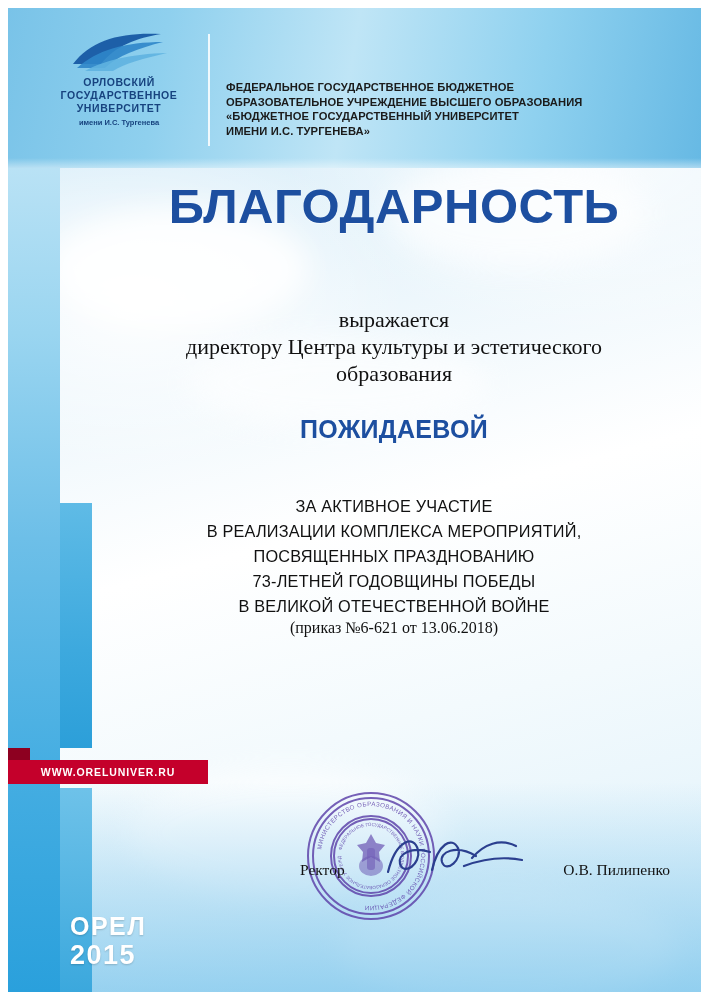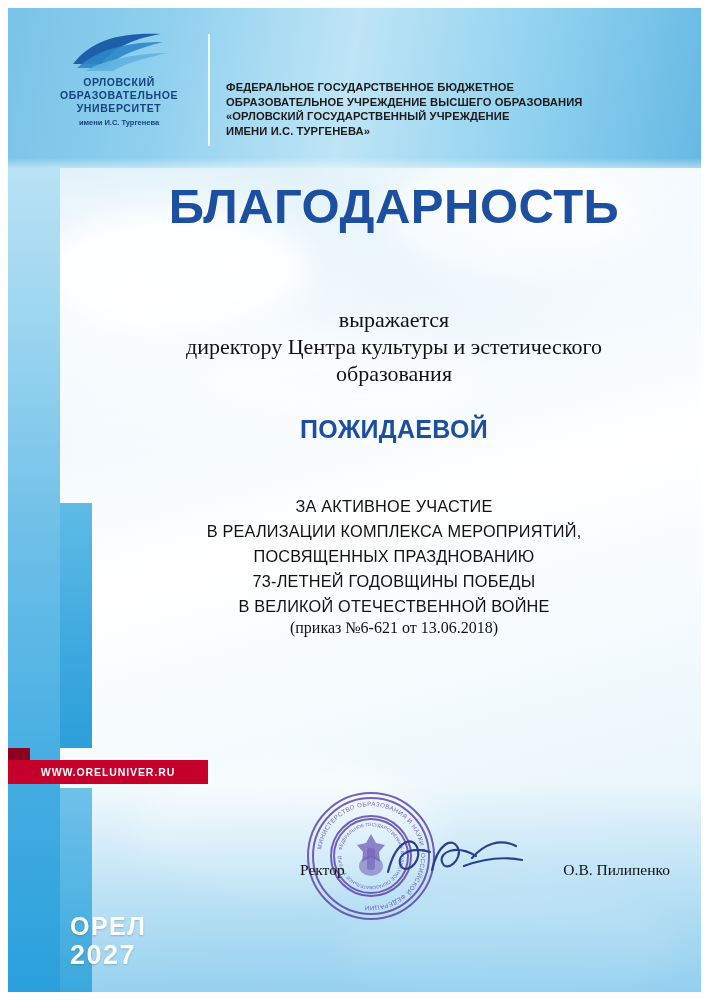--- a/index.html
+++ b/index.html
@@ -295,43 +295,43 @@
     <div class="bottom-wash"></div>
 
     <div class="header-band">
       <div class="logo-block">
         <svg class="logo-mark" viewBox="0 0 112 42">
           <path d="M10 34 C28 10, 58 2, 98 4 C74 8, 52 16, 38 34 Z" fill="#1d5fa8"></path>
           <path d="M14 38 C34 20, 62 12, 100 12 C76 18, 54 26, 42 38 Z" fill="#2f86c9" opacity="0.9"></path>
           <path d="M22 41 C42 30, 68 24, 104 23 C82 28, 60 34, 50 41 Z" fill="#5fb3e0" opacity="0.9"></path>
         </svg>
         <div class="logo-line">ОРЛОВСКИЙ</div>
-        <div class="logo-line">ОБРАЗОВАТЕЛЬНОЕ</div>
+        <div class="logo-line">ГОСУДАРСТВЕННОЕ</div>
         <div class="logo-line">УНИВЕРСИТЕТ</div>
         <div class="logo-sub">имени И.С. Тургенева</div>
       </div>
       <div class="header-rule"></div>
       <div class="header-text">
         <div>ФЕДЕРАЛЬНОЕ ГОСУДАРСТВЕННОЕ БЮДЖЕТНОЕ</div>
         <div>ОБРАЗОВАТЕЛЬНОЕ УЧРЕЖДЕНИЕ ВЫСШЕГО ОБРАЗОВАНИЯ</div>
-        <div>«ОРЛОВСКИЙ ГОСУДАРСТВЕННЫЙ УЧРЕЖДЕНИЕ</div>
+        <div>«БЮДЖЕТНОЕ ГОСУДАРСТВЕННЫЙ УНИВЕРСИТЕТ</div>
         <div>ИМЕНИ И.С. ТУРГЕНЕВА»</div>
       </div>
     </div>
 
     <div class="left-bar"></div>
     <div class="left-strip"></div>
     <div class="left-strip-lower"></div>
 
     <div class="url-badge-tab"></div>
     <div class="url-badge">WWW.ORELUNIVER.RU</div>
 
     <div class="city-block">
       <div class="city-name">ОРЕЛ</div>
-      <div class="city-year">2027</div>
+      <div class="city-year">2015</div>
     </div>
 
     <div class="content">
       <div class="title">БЛАГОДАРНОСТЬ</div>
 
       <div class="intro">
         <div>выражается</div>
         <div class="line2">директору Центра культуры и эстетического</div>
         <div>образования</div>
       </div>

